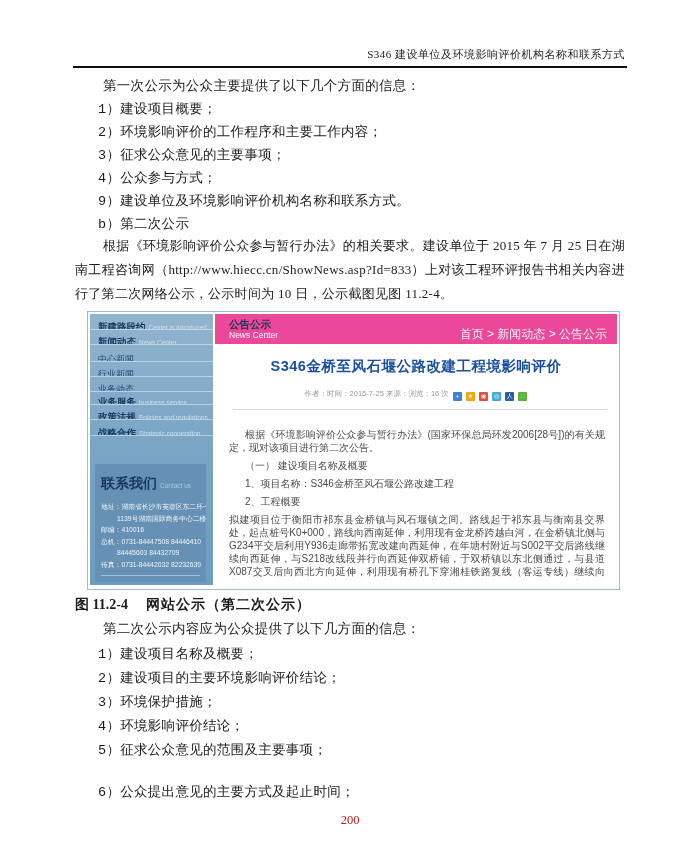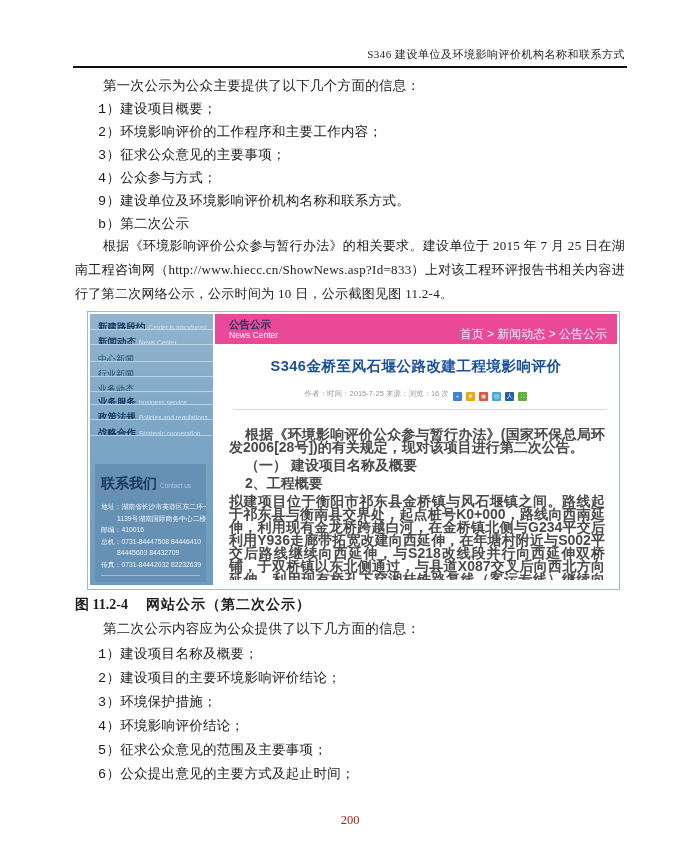--- a/index.html
+++ b/index.html
@@ -65,22 +65,22 @@
   .meta{position:absolute;left:127px;right:2px;top:77px;text-align:center;
         font-size:7.5px;color:#999;white-space:nowrap;}
   .ic{display:inline-block;width:9px;height:9px;border-radius:1px;color:#fff;
       font-size:6px;line-height:9px;text-align:center;vertical-align:-2px;
       margin-left:2px;font-style:normal;}
   .ic1{background:#3e81d5}.ic2{background:#f5a60a}.ic3{background:#e0503f}
   .ic4{background:#45a9d8}.ic5{background:#2f5ba6}.ic6{background:#5cb239}
   .a-div{position:absolute;left:145px;right:12px;top:97px;border-top:1px solid #d9d9d9;}
 
   .a-body{position:absolute;left:141px;width:376px;top:116px;height:152px;
-          overflow:hidden;font-size:14px;line-height:13px;color:#4a4a4a;
-          text-align:justify;overflow-wrap:anywhere;font-weight:bold;}
+          overflow:hidden;font-size:10px;line-height:13px;color:#4a4a4a;
+          text-align:justify;overflow-wrap:anywhere;}
   .a-body p{margin:0;}
   .ap-ind{text-indent:16px;}
   .mb{margin-bottom:5px !important;}
 </style>
 </head>
 <body>
 
 <div>
 
   <div class="doc-header">S346 建设单位及环境影响评价机构名称和联系方式</div>
@@ -154,31 +154,32 @@
       <i class="ic ic4">◎</i>
       <i class="ic ic5">人</i>
       <i class="ic ic6">∷</i>
     </div>
 
     <div class="a-div"></div>
 
     <div class="a-body">
       <p class="ap-ind mb">根据《环境影响评价公众参与暂行办法》(国家环保总局环发2006[28号])的有关规定，现对该项目进行第二次公告。</p>
       <p class="ap-ind mb">（一） 建设项目名称及概要</p>
+      <p class="ap-ind mb">1、项目名称：S346金桥至风石堰公路改建工程</p>
       <p class="ap-ind mb">2、工程概要</p>
       <p>拟建项目位于衡阳市祁东县金桥镇与风石堰镇之间。路线起于祁东县与衡南县交界处，起点桩号K0+000，路线向西南延伸，利用现有金龙桥跨越白河，在金桥镇北侧与G234平交后利用Y936走廊带拓宽改建向西延伸，在年塘村附近与S002平交后路线继续向西延伸，与S218改线段并行向西延伸双桥铺，于双桥镇以东北侧通过，与县道X087交叉后向西北方向延伸，利用现有桥孔下穿湘桂铁路复线（客运专线）继续向北，于风石堰镇以西下穿湘桂铁路与G322平交后，沿现状老路向北接S346马杜桥乡荷叶坳至风石堰镇段结束，终点桩号K30+060.246。路线长约30.06km，新建路段约……，新建段……利用老路改建改造段……，项目预计建设期……，2015年4月……</p>
     </div>
   </div>
 
   <div class="caption">
     <span class="cap-label">图 11.2-4</span><span class="cap-text">网站公示（第二次公示）</span>
   </div>
 
   <div class="t indent1" style="top:620px">第二次公示内容应为公众提供了以下几方面的信息：</div>
   <div class="t li" style="top:645px">1）建设项目名称及概要；</div>
   <div class="t li" style="top:669px">2）建设项目的主要环境影响评价结论；</div>
   <div class="t li" style="top:693px">3）环境保护措施；</div>
   <div class="t li" style="top:717px">4）环境影响评价结论；</div>
   <div class="t li" style="top:741px">5）征求公众意见的范围及主要事项；</div>
-  <div class="t li" style="top:765px">6）公众提出意见的主要方式及起止时间；</div>
+  <div class="t li" style="top:783px">6）公众提出意见的主要方式及起止时间；</div>
 
   <div class="pageno">200</div>
 </div>
 
 </body></html>

